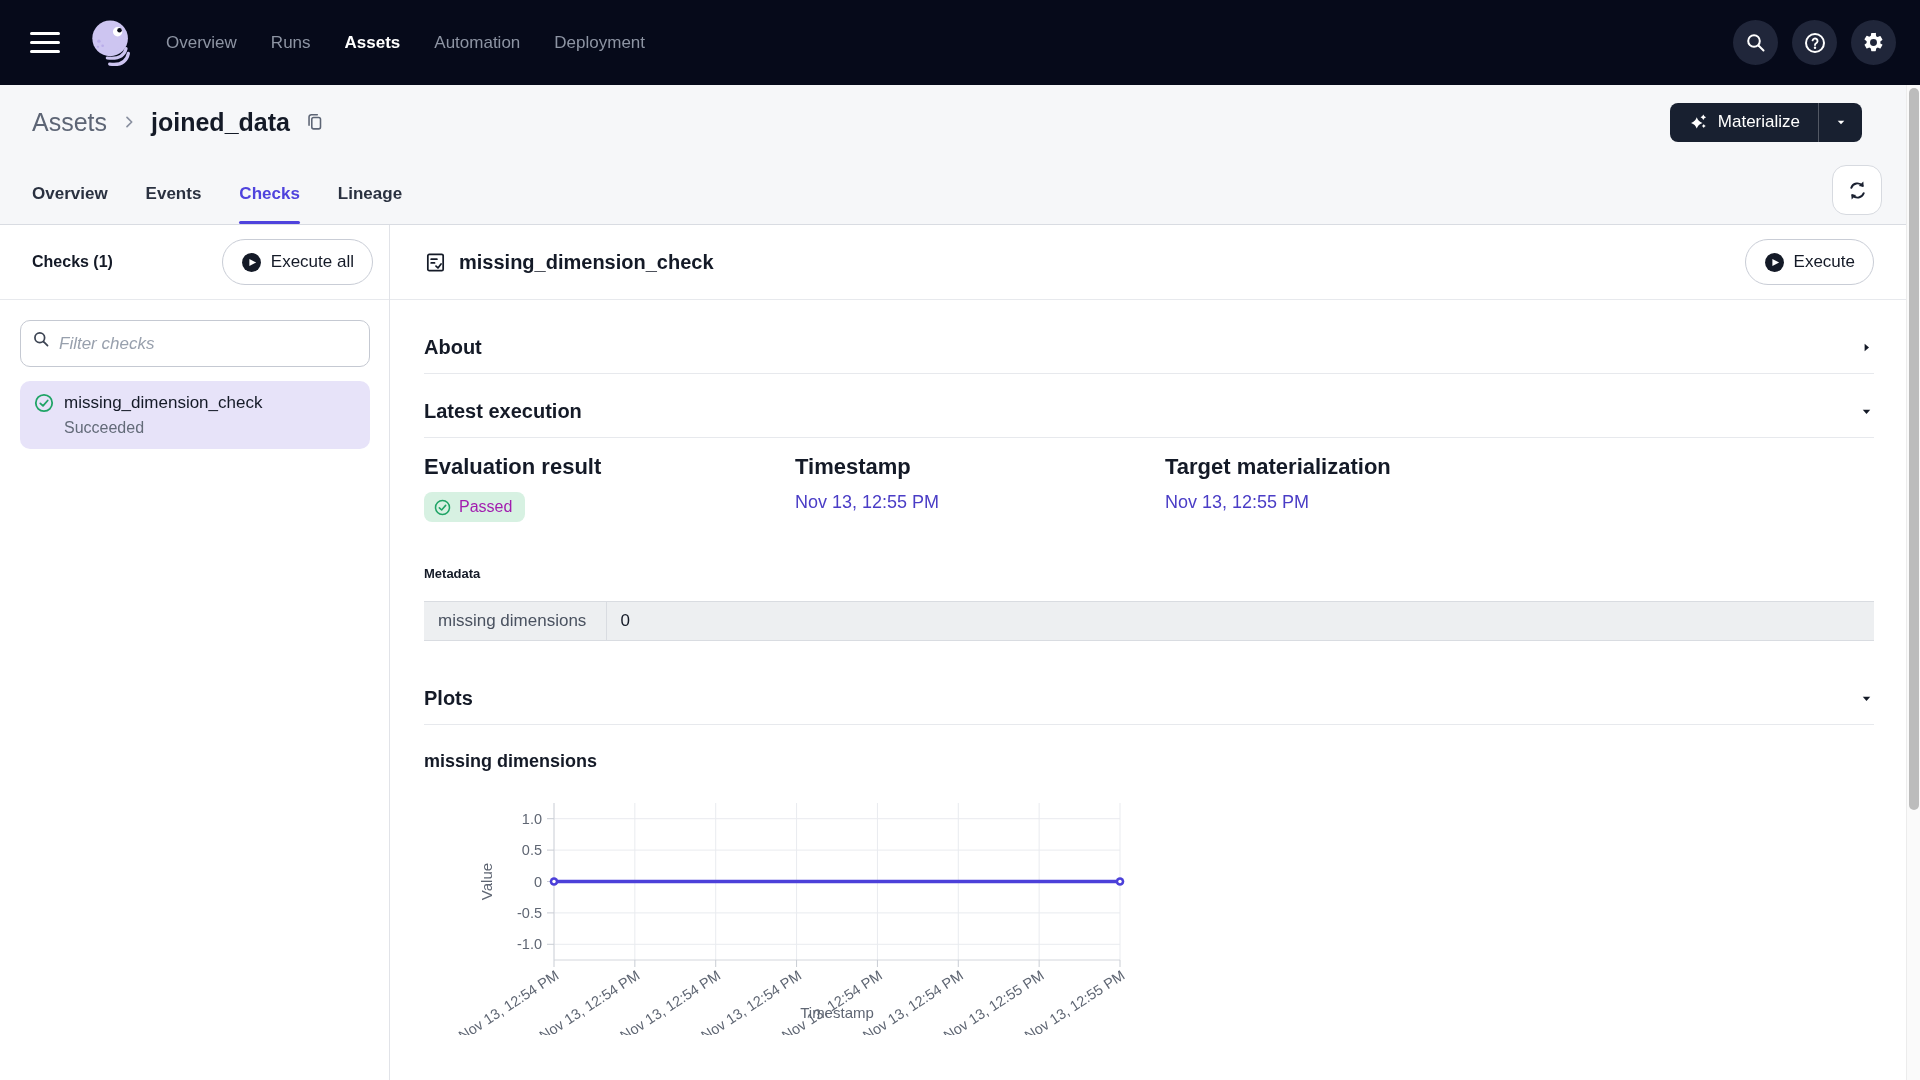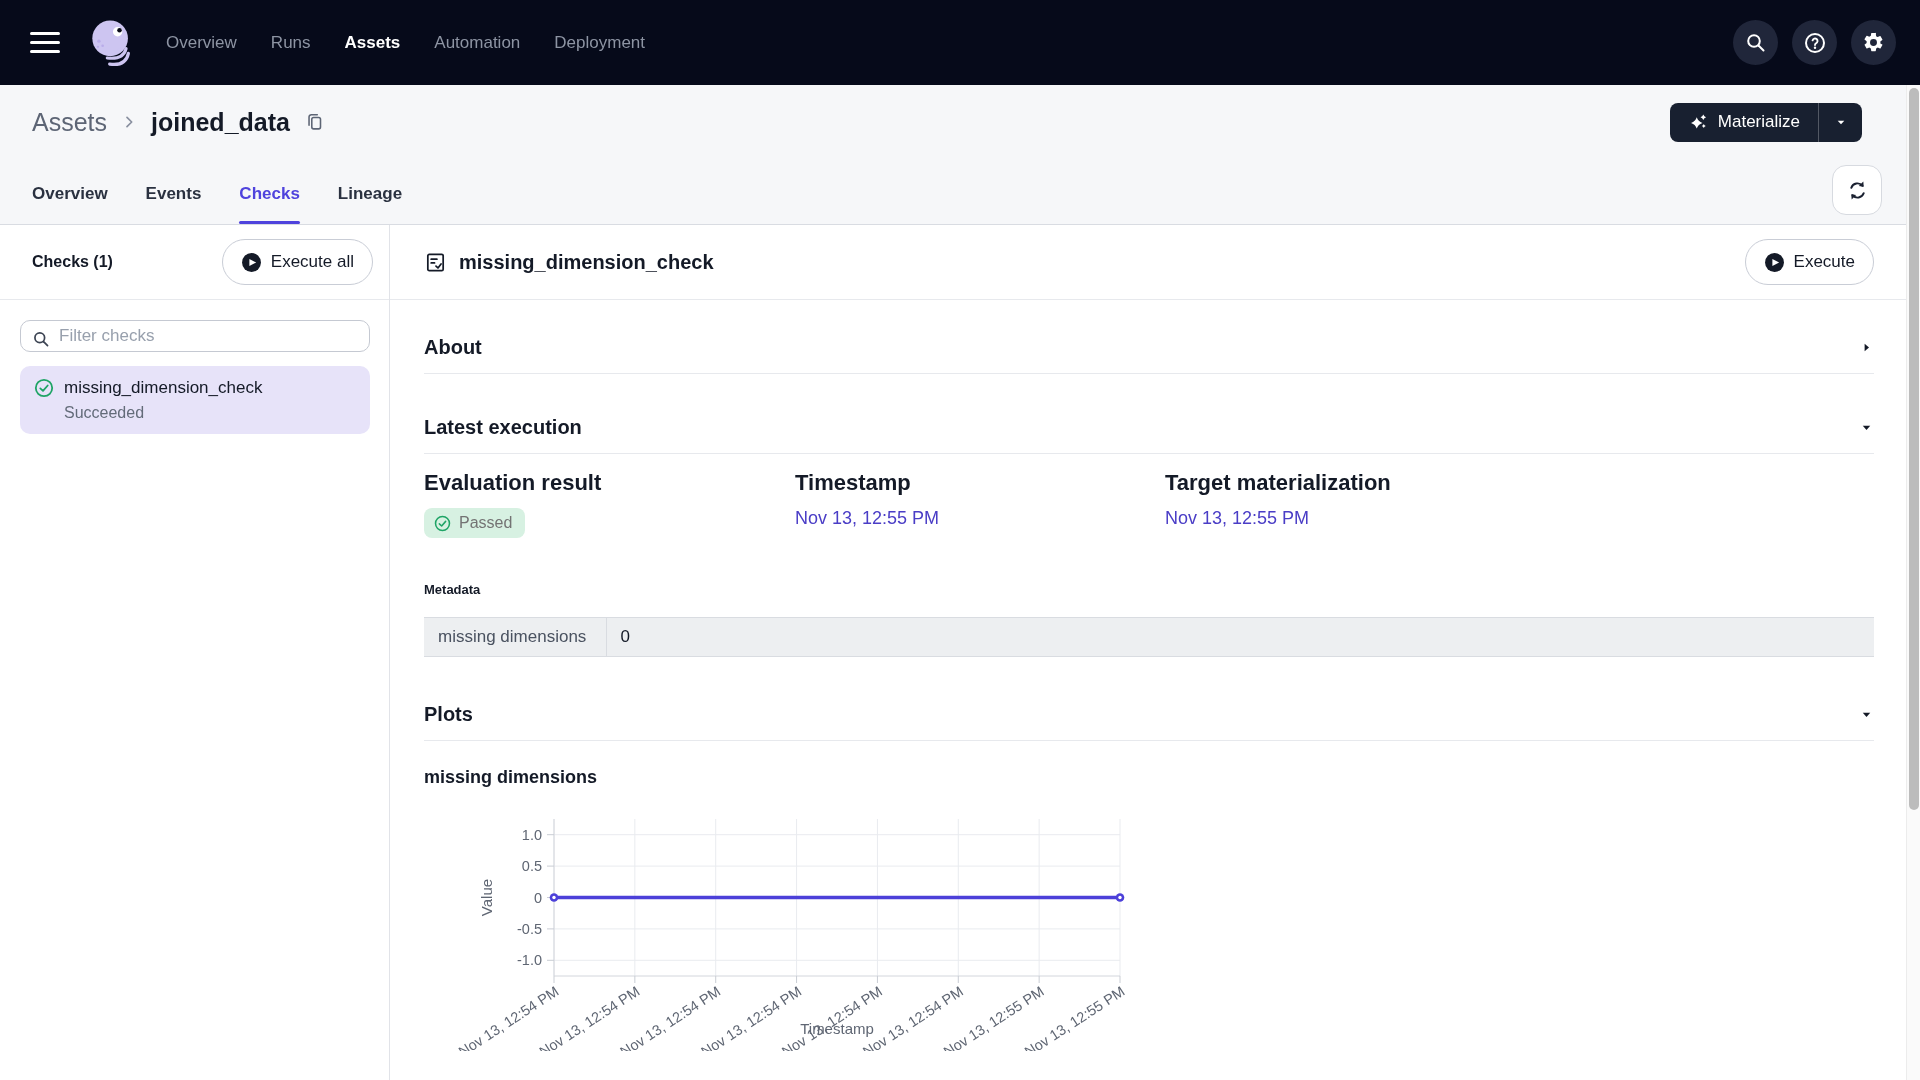--- a/index.html
+++ b/index.html
@@ -43,48 +43,48 @@
 
   
   .content { display:flex; height:855px; }
   .left-panel { width:390px; border-right:1px solid #e1e3e8; display:flex; flex-direction:column; }
   .panel-head { height:75px; display:flex; align-items:center; justify-content:space-between;
     padding:0 16px 0 32px; border-bottom:1px solid #e7e9ed; }
   .panel-title { font-size:16px; font-weight:bold; }
   .btn-pill { display:inline-flex; align-items:center; gap:9px; background:#fff; border:1px solid #c9cdd6;
     border-radius:24px; height:46px; padding:12px 18px; font-size:17px; color:#141a27; cursor:pointer; }
   .filter-wrap { margin:20px 19px 0 20px; position:relative; }
-  .filter-input { width:100%; height:32px; border:1px solid #c5c9d2; border-radius:10px;
-    padding:0 12px 0 38px; font-size:17px; color:#7f1d1d; outline:none; background:#fff; }
+  .filter-input { width:100%; height:47px; border:1px solid #c5c9d2; border-radius:10px;
+    padding:0 12px 0 38px; font-size:17px; color:#7f1d1d; outline:none; background:#fff;font-style:italic; }
   .filter-input::placeholder { color:#98a0ad; }
   .filter-search-icon { position:absolute; left:12px; top:10px; }
   .check-item { margin:14px 19px 0 20px; background:#e7e3f9; border-radius:10px; padding:12px 14px; cursor:pointer; }
   .check-item-top { display:flex; align-items:center; gap:10px; }
   .check-item-name { font-size:17px; color:#141a27; }
   .check-item-status { font-size:16px; color:#636b79; padding-left:30px; margin-top:6px; }
 
   .detail { flex:1; display:flex; flex-direction:column; }
   .detail-head { height:75px; display:flex; align-items:center; padding:0 46px 0 34px;
     border-bottom:1px solid #e7e9ed; }
   .detail-title-wrap { display:flex; align-items:center; gap:12px; }
   .detail-title { font-size:20px; font-weight:bold; }
   .detail-head .spacer { flex:1; }
   .detail-body { flex:1; padding:0 46px 0 34px; overflow:hidden; }
 
   .section-head { display:flex; align-items:center; justify-content:space-between; cursor:pointer; }
   .section-title { font-size:20px; font-weight:bold; }
   .section-divider { border:none; border-top:1px solid #e7e9ed; margin-top:14px; }
   .sec-about { margin-top:36px; }
-  .sec-latest { margin-top:42px; }
+  .sec-latest { margin-top:26px; }
   .sec-plots { margin-top:46px; }
 
   .exec-grid { display:grid; grid-template-columns:371px 370px auto; margin-top:16px; }
   .field-label { font-size:22px; font-weight:bold; color:#141a27; }
   .field-value { margin-top:12px; }
-  .badge-pass { display:inline-flex; align-items:center; gap:8px; background:#d7f1e2; color:#737373;
+  .badge-pass { display:inline-flex; align-items:center; gap:8px; background:#d7f1e2; color:#a21caf;
     border-radius:8px; padding:6px 13px 6px 10px; font-size:16px; }
   .link { font-size:18px; color:#4a3dc6; text-decoration:none; cursor:pointer; }
 
   .meta-label { font-size:13px; font-weight:bold; margin-top:44px; }
   .meta-table { margin-top:20px; width:100%; border-collapse:collapse; background:#edeff1;
     border-top:1px solid #d9dce1; border-bottom:1px solid #d9dce1; }
   .meta-table td { padding:9px 14px; font-size:17px; }
   .meta-key { color:#4a5260; width:182px; border-right:1px solid #d9dce1; }
   .meta-val { color:#141a27; font-size:18px; }
 

